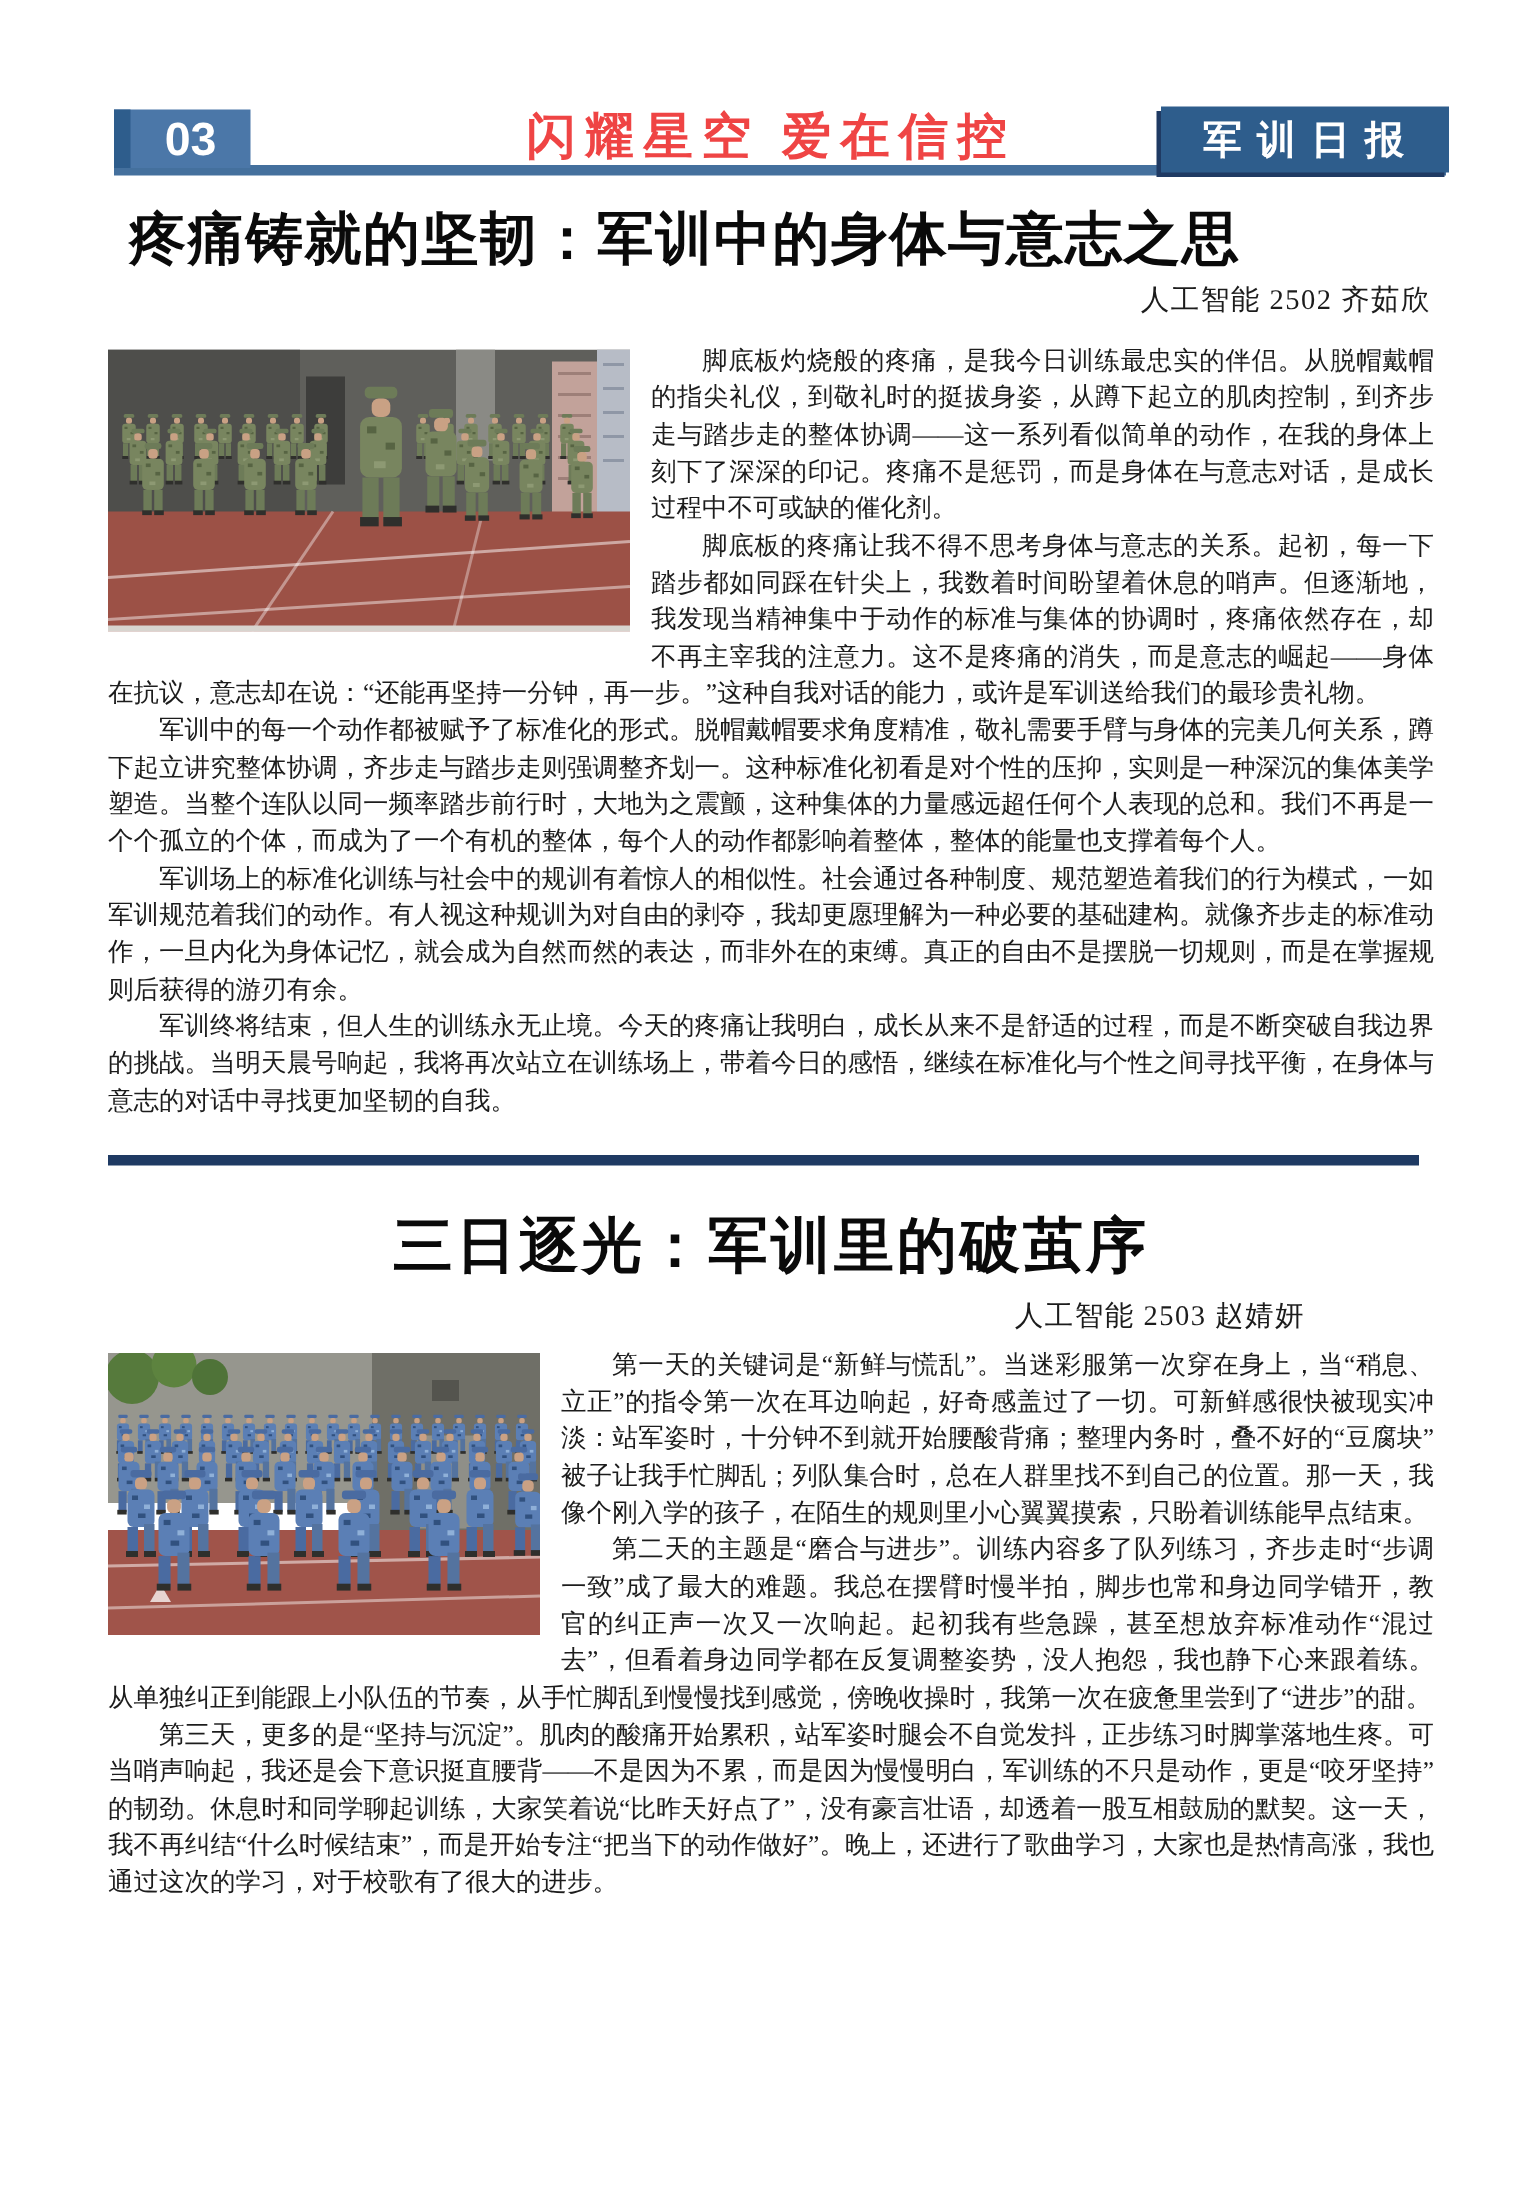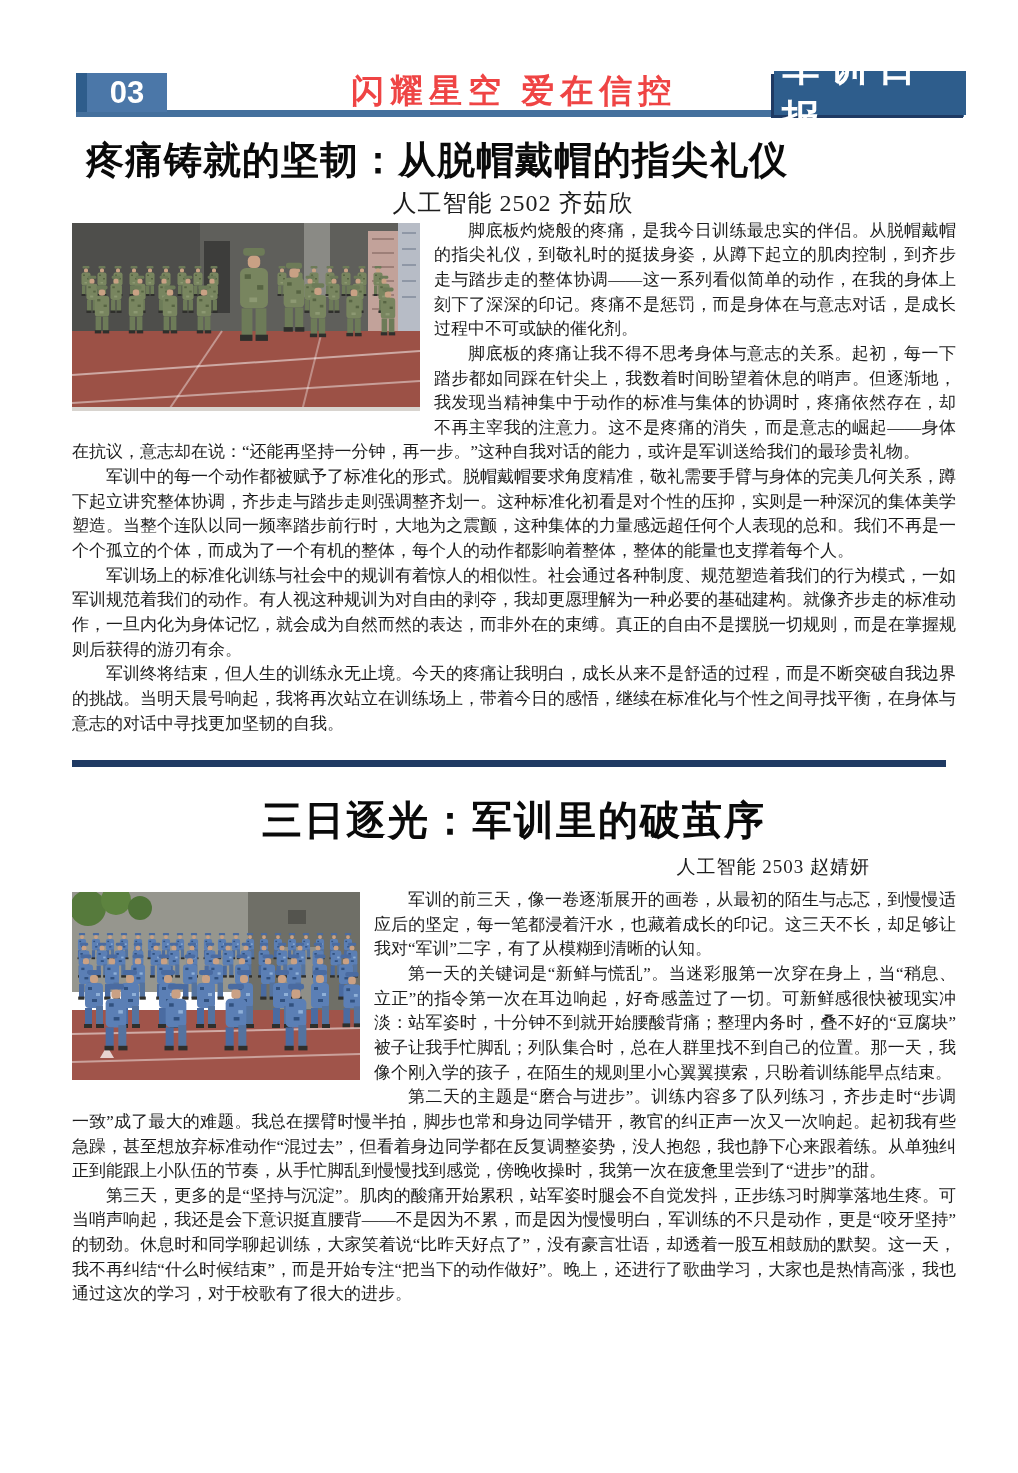--- a/index.html
+++ b/index.html
@@ -24,30 +24,30 @@
     display:flex;align-items:center;justify-content:center;
     font-family:"Liberation Sans","DejaVu Sans",sans-serif;
   }
   .m-title{
     position:absolute;left:0;right:0;top:-4px;text-align:center;
     font-size:33px;font-weight:900;letter-spacing:6px;color:#ef4444;
   }
   .m-right{
     position:absolute;right:-10px;top:-2px;width:192px;height:44px;
     background:#2e5d8c;box-shadow:-3px 3px 0 #1f3a63;
-    color:#ffffff;font-size:38px;font-weight:bold;letter-spacing:10px;
+    color:#ffffff;font-size:26px;font-weight:bold;letter-spacing:10px;
     display:flex;align-items:center;justify-content:center;padding-left:8px;
     box-sizing:border-box;
   }
   
   .a1-title{
     margin:20px 0 2px 14px;
     font-size:38px;line-height:1.15;font-weight:900;color:#0a0a0a;letter-spacing:1px;
   }
-  .a1-author{text-align:center;font-size:24px;margin:4px 2px 0 0;letter-spacing:1px;}
+  .a1-author{text-align:right;font-size:19px;margin:4px 2px 16px 0;letter-spacing:1px;}
   .a2-title{
     margin:26px 0 0 0;text-align:center;
     font-size:40px;font-weight:900;color:#0a0a0a;letter-spacing:2px;
   }
   .a2-author{text-align:right;font-size:19px;margin:6px 86px 8px 0;letter-spacing:1px;}
   .body-text{font-size:17px;line-height:1.45;text-align:justify;}
   .body-text p{margin:0;text-indent:2em;}
   .photo{float:left;margin:4px 14px 6px 0;display:block;}
   .photo svg{display:block;}
   .divider{height:7px;background:#1f3a63;margin:24px 10px 0 0;clear:both;}
@@ -63,21 +63,21 @@
     <div class="m-num">
       <span>03</span>
     </div>
     <div class="m-title">闪耀星空 爱在信控</div>
     <div class="m-right">
       <span>军训日报</span>
     </div>
   </header>
 
   <article class="clearfix">
-    <h1 class="a1-title">疼痛铸就的坚韧：从脱帽戴帽的指尖礼仪</h1>
+    <h1 class="a1-title">疼痛铸就的坚韧：军训中的身体与意志之思</h1>
     <div class="a1-author">人工智能 2502 齐茹欣</div>
 
     <div class="body-text clearfix">
       <span class="photo">
         <svg width="348" height="188" viewBox="0 0 348 188" xmlns="http://www.w3.org/2000/svg" aria-hidden="true">
           <defs>
             <g id="gs">
               <rect x="-7" y="-2" width="14" height="5" rx="2" fill="#6d7b58"></rect>
               <rect x="-4" y="3" width="8" height="8" rx="3" fill="#c9a184"></rect>
               <rect x="-9" y="11" width="18" height="26" rx="4" fill="#78855f"></rect>
@@ -242,21 +242,20 @@
           <use href="#bs" transform="translate(172,80) scale(1.0)"></use>
             <use href="#bs" transform="translate(210,80) scale(1.0)"></use>
           <use href="#bs" transform="translate(248,80) scale(1.0)"></use>
             <use href="#bs" transform="translate(280,82) scale(0.95)"></use>
           <use href="#bs" transform="translate(44,94) scale(1.15)"></use>
             <use href="#bs" transform="translate(104,94) scale(1.15)"></use>
           <use href="#bs" transform="translate(164,94) scale(1.15)"></use>
             <use href="#bs" transform="translate(224,94) scale(1.15)"></use>
         </svg>
       </span>
-      <p>军训的前三天，像一卷逐渐展开的画卷，从最初的陌生与忐忑，到慢慢适应后的坚定，每一笔都浸着汗水，也藏着成长的印记。这三天不长，却足够让我对“军训”二字，有了从模糊到清晰的认知。</p>
       <p>第一天的关键词是“新鲜与慌乱”。当迷彩服第一次穿在身上，当“稍息、立正”的指令第一次在耳边响起，好奇感盖过了一切。可新鲜感很快被现实冲淡：站军姿时，十分钟不到就开始腰酸背痛；整理内务时，叠不好的“豆腐块”被子让我手忙脚乱；列队集合时，总在人群里找不到自己的位置。那一天，我像个刚入学的孩子，在陌生的规则里小心翼翼摸索，只盼着训练能早点结束。</p>
       <p>第二天的主题是“磨合与进步”。训练内容多了队列练习，齐步走时“步调一致”成了最大的难题。我总在摆臂时慢半拍，脚步也常和身边同学错开，教官的纠正声一次又一次响起。起初我有些急躁，甚至想放弃标准动作“混过去”，但看着身边同学都在反复调整姿势，没人抱怨，我也静下心来跟着练。从单独纠正到能跟上小队伍的节奏，从手忙脚乱到慢慢找到感觉，傍晚收操时，我第一次在疲惫里尝到了“进步”的甜。</p>
       <p>第三天，更多的是“坚持与沉淀”。肌肉的酸痛开始累积，站军姿时腿会不自觉发抖，正步练习时脚掌落地生疼。可当哨声响起，我还是会下意识挺直腰背——不是因为不累，而是因为慢慢明白，军训练的不只是动作，更是“咬牙坚持”的韧劲。休息时和同学聊起训练，大家笑着说“比昨天好点了”，没有豪言壮语，却透着一股互相鼓励的默契。这一天，我不再纠结“什么时候结束”，而是开始专注“把当下的动作做好”。晚上，还进行了歌曲学习，大家也是热情高涨，我也通过这次的学习，对于校歌有了很大的进步。</p>
 
     </div>
   </article>
 
 </div>
 
 </body></html>

